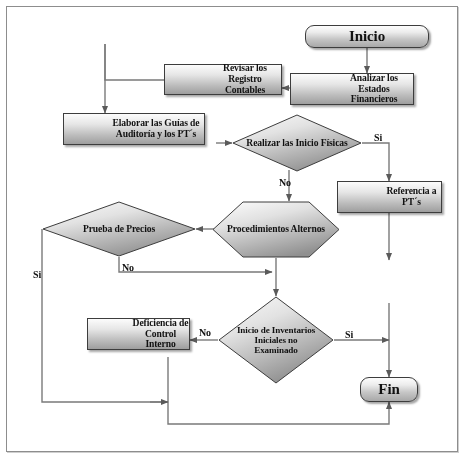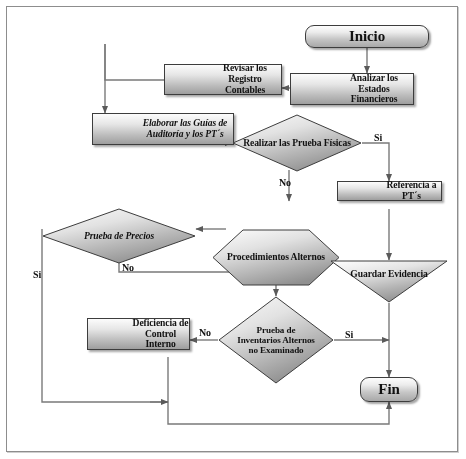--- a/index.html
+++ b/index.html
@@ -151,101 +151,87 @@
   </div>
 
   <div class="node rect t10" style="left:290px; top:73px; width:124px; height:32px;">
     <span>Analizar los Estados Financieros</span>
   </div>
 
   <div class="node rect t10" style="left:164px; top:64px; width:118px; height:31px;">
     <span>Revisar los Registro Contables</span>
   </div>
 
-  <div class="node rect t10" style="left:92px; top:113px; width:142px; height:32px;font-style:italic;">
+  <div class="node rect t10" style="left:63px; top:113px; width:142px; height:32px;">
     <span>Elaborar las Guías de Auditoría y los PT´s</span>
   </div>
 
   <div class="shapewrap" style="left:232px; top:114px; width:130px; height:58px;">
     <svg viewBox="0 0 130 58" preserveAspectRatio="none">
       <defs>
         <linearGradient id="gdiam1" x1="0" y1="0" x2="0.55" y2="1">
           <stop offset="0%" stop-color="#fbfbfb"></stop>
           <stop offset="38%" stop-color="#e2e2e2"></stop>
           <stop offset="72%" stop-color="#b6b6b6"></stop>
           <stop offset="100%" stop-color="#939393"></stop>
         </linearGradient>
       </defs>
       <polygon points="65,1 129,29 65,57 1,29" fill="url(#gdiam1)" stroke="#3d3d3d" stroke-width="1"></polygon>
     </svg>
-    <div class="shapelabel t10">Realizar las Prueba Físicas</div>
-  </div>
-
-  <div class="node rect t10" style="left:337px; top:181px; width:105px; height:20px;">
+    <div class="shapelabel t10">Realizar las Inicio Físicas</div>
+  </div>
+
+  <div class="node rect t10" style="left:337px; top:181px; width:105px; height:32px;">
     <span>Referencia a PT´s</span>
   </div>
 
-  <div class="shapewrap" style="left:212px; top:201px; width:128px; height:57px;margin-top:28px;">
+  <div class="shapewrap" style="left:212px; top:201px; width:128px; height:57px;">
     <svg viewBox="0 0 128 57" preserveAspectRatio="none">
       <defs>
         <linearGradient id="ghex" x1="0.08" y1="0" x2="0.6" y2="1">
           <stop offset="0%" stop-color="#fbfbfb"></stop>
           <stop offset="36%" stop-color="#e1e1e1"></stop>
           <stop offset="72%" stop-color="#b4b4b4"></stop>
           <stop offset="100%" stop-color="#909090"></stop>
         </linearGradient>
       </defs>
       <polygon points="31,1 97,1 127,28.5 97,56 31,56 1,28.5" fill="url(#ghex)" stroke="#3d3d3d" stroke-width="1"></polygon>
     </svg>
     <div class="shapelabel t10">Procedimientos Alternos</div>
   </div>
 
-  <div class="shapewrap" style="left:42px; top:208px; width:154px; height:56px;font-style:italic;">
+  <div class="shapewrap" style="left:42px; top:201px; width:154px; height:56px;">
     <svg viewBox="0 0 154 56" preserveAspectRatio="none">
       <defs>
         <linearGradient id="gdiam2" x1="0" y1="0" x2="0.55" y2="1">
           <stop offset="0%" stop-color="#fbfbfb"></stop>
           <stop offset="38%" stop-color="#e2e2e2"></stop>
           <stop offset="72%" stop-color="#b6b6b6"></stop>
           <stop offset="100%" stop-color="#939393"></stop>
         </linearGradient>
       </defs>
       <polygon points="77,1 153,28 77,55 1,28" fill="url(#gdiam2)" stroke="#3d3d3d" stroke-width="1"></polygon>
     </svg>
     <div class="shapelabel t10">Prueba de Precios</div>
   </div>
 
-  <div class="shapewrap" style="left:330px; top:260px; width:118px; height:43px;">
-    <svg viewBox="0 0 118 43" preserveAspectRatio="none">
-      <defs>
-        <linearGradient id="gtri" x1="0.1" y1="0" x2="0.6" y2="1">
-          <stop offset="0%" stop-color="#fcfcfc"></stop>
-          <stop offset="34%" stop-color="#e4e4e4"></stop>
-          <stop offset="70%" stop-color="#b2b2b2"></stop>
-          <stop offset="100%" stop-color="#8d8d8d"></stop>
-        </linearGradient>
-      </defs>
-      <polygon points="1,1 117,1 59,42" fill="url(#gtri)" stroke="#3d3d3d" stroke-width="1"></polygon>
-    </svg>
-    <div class="shapelabel t10" style="height:28px;">Guardar Evidencia</div>
-  </div>
 
   <div class="shapewrap" style="left:218px; top:296px; width:116px; height:88px;">
     <svg viewBox="0 0 116 88" preserveAspectRatio="none">
       <defs>
         <linearGradient id="gdiam3" x1="0" y1="0" x2="0.55" y2="1">
           <stop offset="0%" stop-color="#fbfbfb"></stop>
           <stop offset="38%" stop-color="#e2e2e2"></stop>
           <stop offset="72%" stop-color="#b6b6b6"></stop>
           <stop offset="100%" stop-color="#8f8f8f"></stop>
         </linearGradient>
       </defs>
       <polygon points="58,1 115,44 58,87 1,44" fill="url(#gdiam3)" stroke="#3d3d3d" stroke-width="1"></polygon>
     </svg>
-    <div class="shapelabel t9" style="padding:0 16px; box-sizing:border-box;">Prueba de Inventarios Alternos no Examinado</div>
+    <div class="shapelabel t9" style="padding:0 16px; box-sizing:border-box;">Inicio de Inventarios Iniciales no Examinado</div>
   </div>
 
   <div class="node rect t10" style="left:87px; top:318px; width:103px; height:32px;">
     <span>Deficiencia de Control Interno</span>
   </div>
 
   <div class="node round t11" style="left:360px; top:377px; width:58px; height:25px;">
     <span>Fin</span>
   </div>
 

